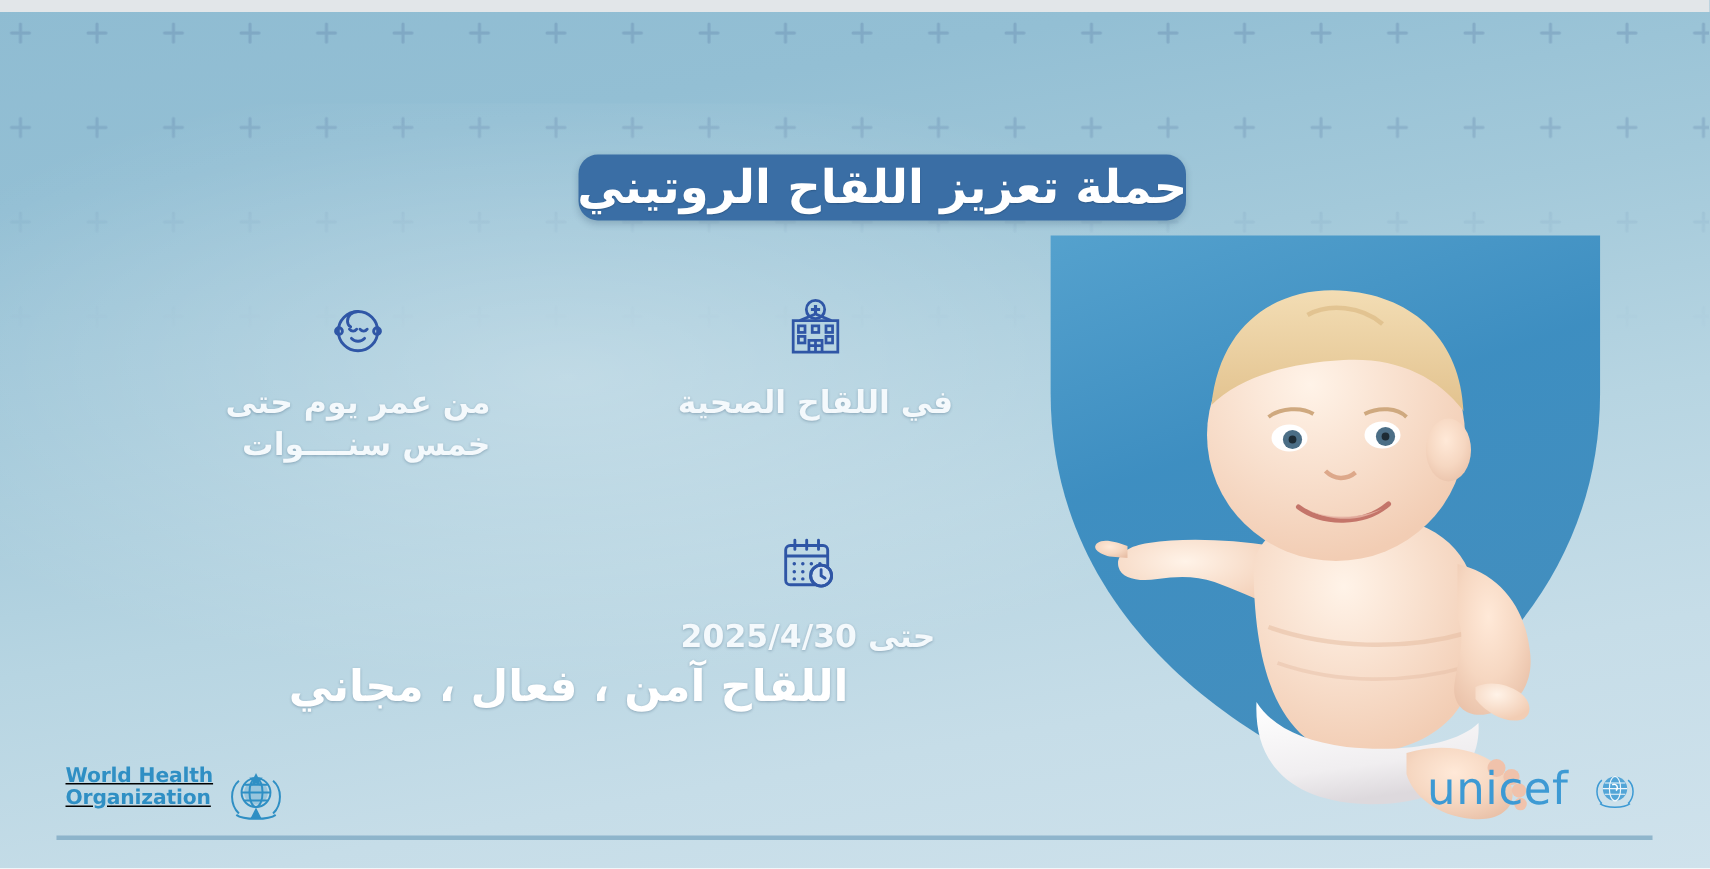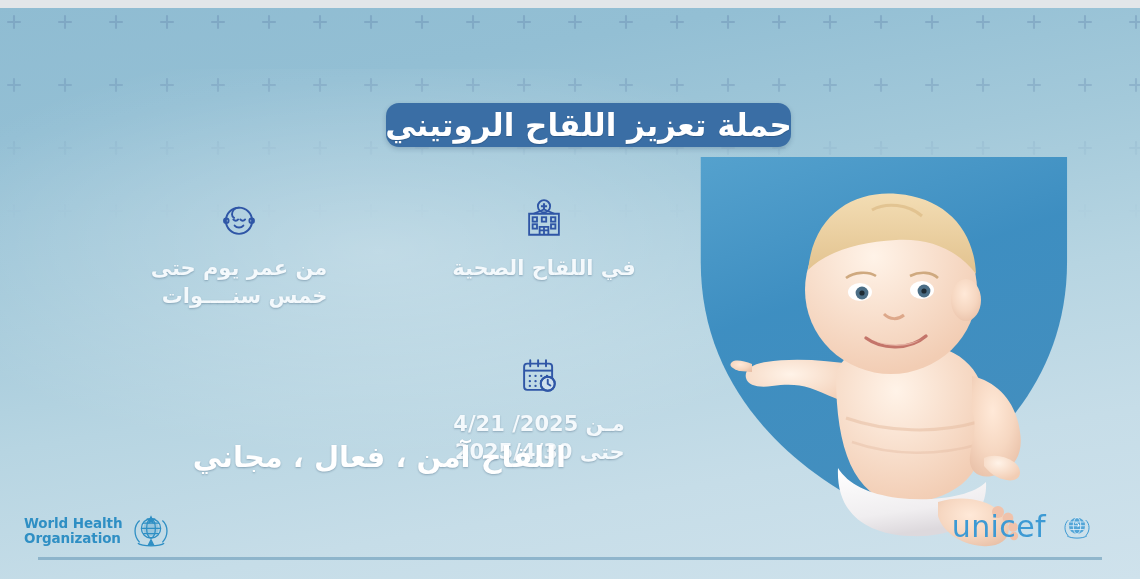--- a/index.html
+++ b/index.html
@@ -160,26 +160,26 @@
     right: 38px;
     top: 557px;
     height: 3px;
     background: #7ba7c2;
     opacity: .75;
     z-index: 4;
   }
 
   .who-logo {
     position: absolute;
-    left: 24px;
+    left: 44px;
     top: 510px;
     display: flex;
-    align-items: center;
     gap: 8px;
     z-index: 6;
+    text-decoration: underline;
   }
   .who-mark { width: 42px; height: 42px; flex: 0 0 auto; }
   .who-words {
     color: #2f8fc4;
     font-size: 13.5px;
     font-weight: 700;
     line-height: 1.08;
     direction: ltr;
     text-align: left;
     letter-spacing: -.1px;
@@ -371,21 +371,20 @@
               <path d="M13.5 25h.1M20 25h.1M26.5 25h.1M33 25h.1"></path>
               <path d="M13.5 31h.1M20 31h.1M26.5 31h.1"></path>
               <path d="M13.5 36.5h.1M20 36.5h.1"></path>
             </g>
             <circle cx="34" cy="34" r="8" fill="#cfe0ee"></circle>
             <circle cx="34" cy="34" r="8"></circle>
             <path d="M34 29.5V34l3 2" stroke-linecap="round"></path>
           </svg>
         </span>
         <span class="feat-text">
-          <span>مـن 2025/ 4/21</span>
           <span class="l2">حتى 2025/4/30</span>
         </span>
       </div>
 
     </div>
   </div>
 
   <div class="slogan">اللقاح آمن ، فعال ، مجاني</div>
 
   <div class="footer-rule"></div>

